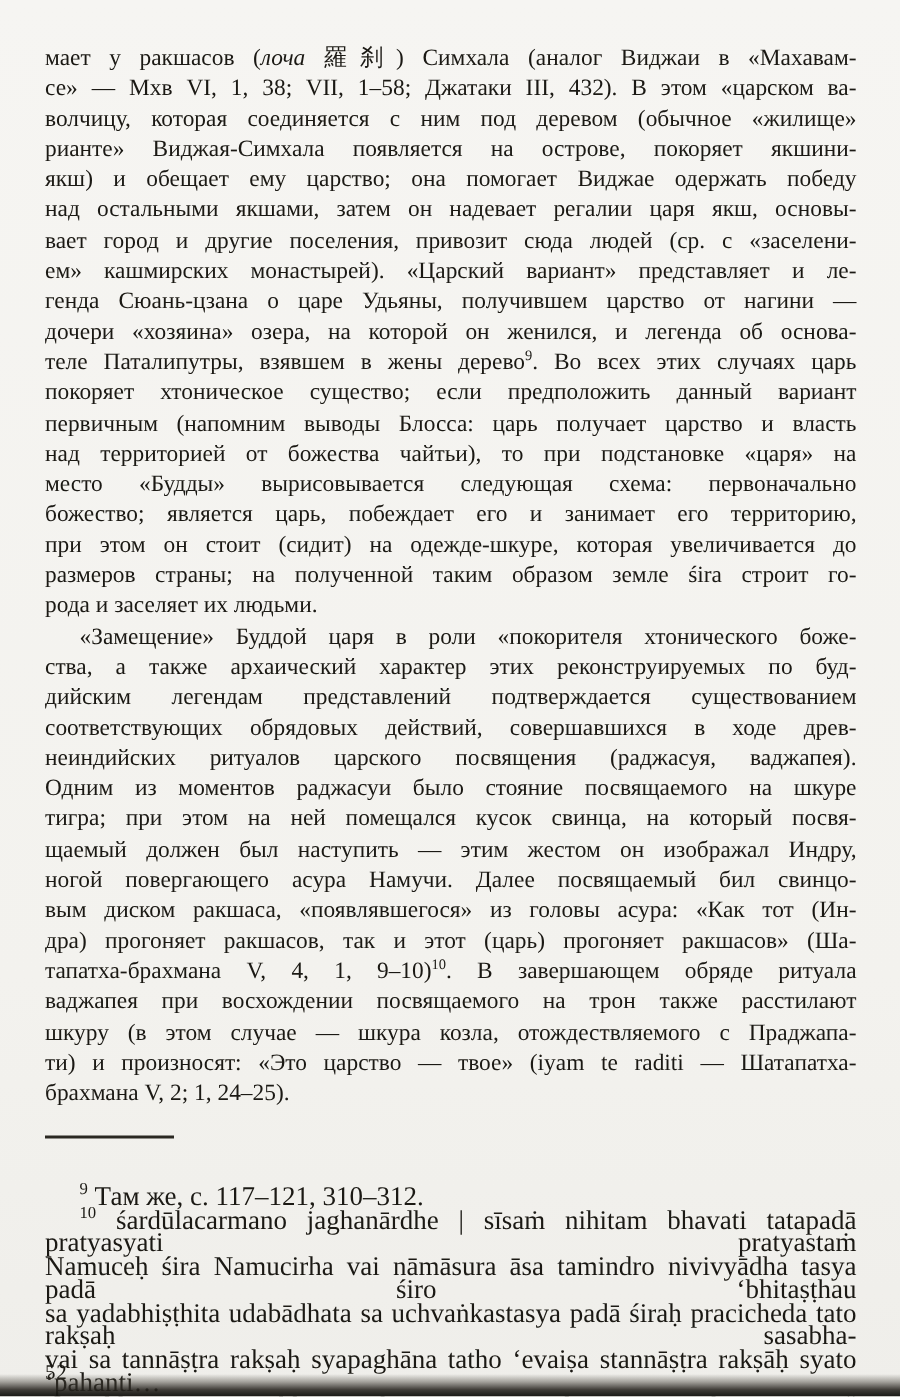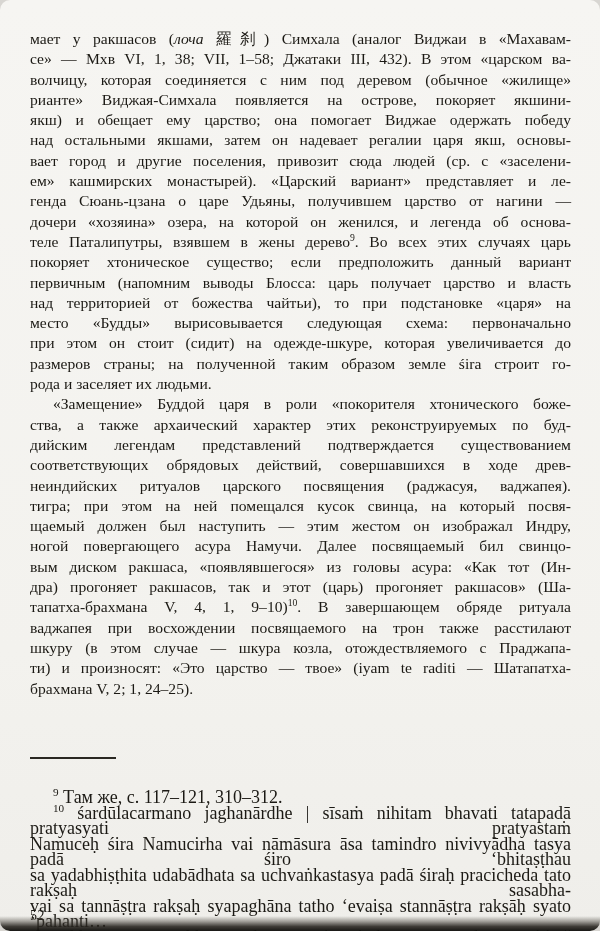--- a/index.html
+++ b/index.html
@@ -5,21 +5,20 @@
   html, body { margin: 0; padding: 0; background: #d8d6d2; }
   .page {
     position: relative;
     width: 600px;
     height: 931px;
     margin: 0 auto;
     background: linear-gradient(180deg, #f6f5f2 0%, #f3f2ee 70%, #efeeea 100%);
     font-family: "Liberation Serif", "DejaVu Serif", serif;
     color: #1b1914;
     overflow: hidden;
-    border-radius: 10px;
   }
   .body-text {
     position: absolute;
     left: 30px;
     top: 29px;
     width: 541px;
     font-size: 15.6px;
     line-height: 20.3px;
   }
   .line {
@@ -89,30 +88,32 @@
         <div class="line">над остальными якшами, затем он надевает регалии царя якш, основы-</div>
         <div class="line">вает город и другие поселения, привозит сюда людей (ср. с «заселени-</div>
         <div class="line">ем» кашмирских монастырей). «Царский вариант» представляет и ле-</div>
         <div class="line">генда Сюань-цзана о царе Удьяны, получившем царство от нагини —</div>
         <div class="line">дочери «хозяина» озера, на которой он женился, и легенда об основа-</div>
         <div class="line">теле Паталипутры, взявшем в жены дерево<sup>9</sup>. Во всех этих случаях царь</div>
         <div class="line">покоряет хтоническое существо; если предположить данный вариант</div>
         <div class="line">первичным (напомним выводы Блосса: царь получает царство и власть</div>
         <div class="line">над территорией от божества чайтьи), то при подстановке «царя» на</div>
         <div class="line">место «Будды» вырисовывается следующая схема: первоначально</div>
+        <div class="line">божество; является царь, побеждает его и занимает его территорию,</div>
         <div class="line">при этом он стоит (сидит) на одежде-шкуре, которая увеличивается до</div>
         <div class="line">размеров страны; на полученной таким образом земле śira строит го-</div>
         <div class="line">рода и заселяет их людьми.</div>
       </div>
     <div class="para indent">
         <div class="line">«Замещение» Буддой царя в роли «покорителя хтонического боже-</div>
         <div class="line">ства, а также архаический характер этих реконструируемых по буд-</div>
         <div class="line">дийским легендам представлений подтверждается существованием</div>
         <div class="line">соответствующих обрядовых действий, совершавшихся в ходе древ-</div>
         <div class="line">неиндийских ритуалов царского посвящения (раджасуя, ваджапея).</div>
+        <div class="line">Одним из моментов раджасуи было стояние посвящаемого на шкуре</div>
         <div class="line">тигра; при этом на ней помещался кусок свинца, на который посвя-</div>
         <div class="line">щаемый должен был наступить — этим жестом он изображал Индру,</div>
         <div class="line">ногой повергающего асура Намучи. Далее посвящаемый бил свинцо-</div>
         <div class="line">вым диском ракшаса, «появлявшегося» из головы асура: «Как тот (Ин-</div>
         <div class="line">дра) прогоняет ракшасов, так и этот (царь) прогоняет ракшасов» (Ша-</div>
         <div class="line">тапатха-брахмана V, 4, 1, 9–10)<sup>10</sup>. В завершающем обряде ритуала</div>
         <div class="line">ваджапея при восхождении посвящаемого на трон также расстилают</div>
         <div class="line">шкуру (в этом случае — шкура козла, отождествляемого с Праджапа-</div>
         <div class="line">ти) и произносят: «Это царство — твое» (iyam te raditi — Шатапатха-</div>
         <div class="line">брахмана V, 2; 1, 24–25).</div>

